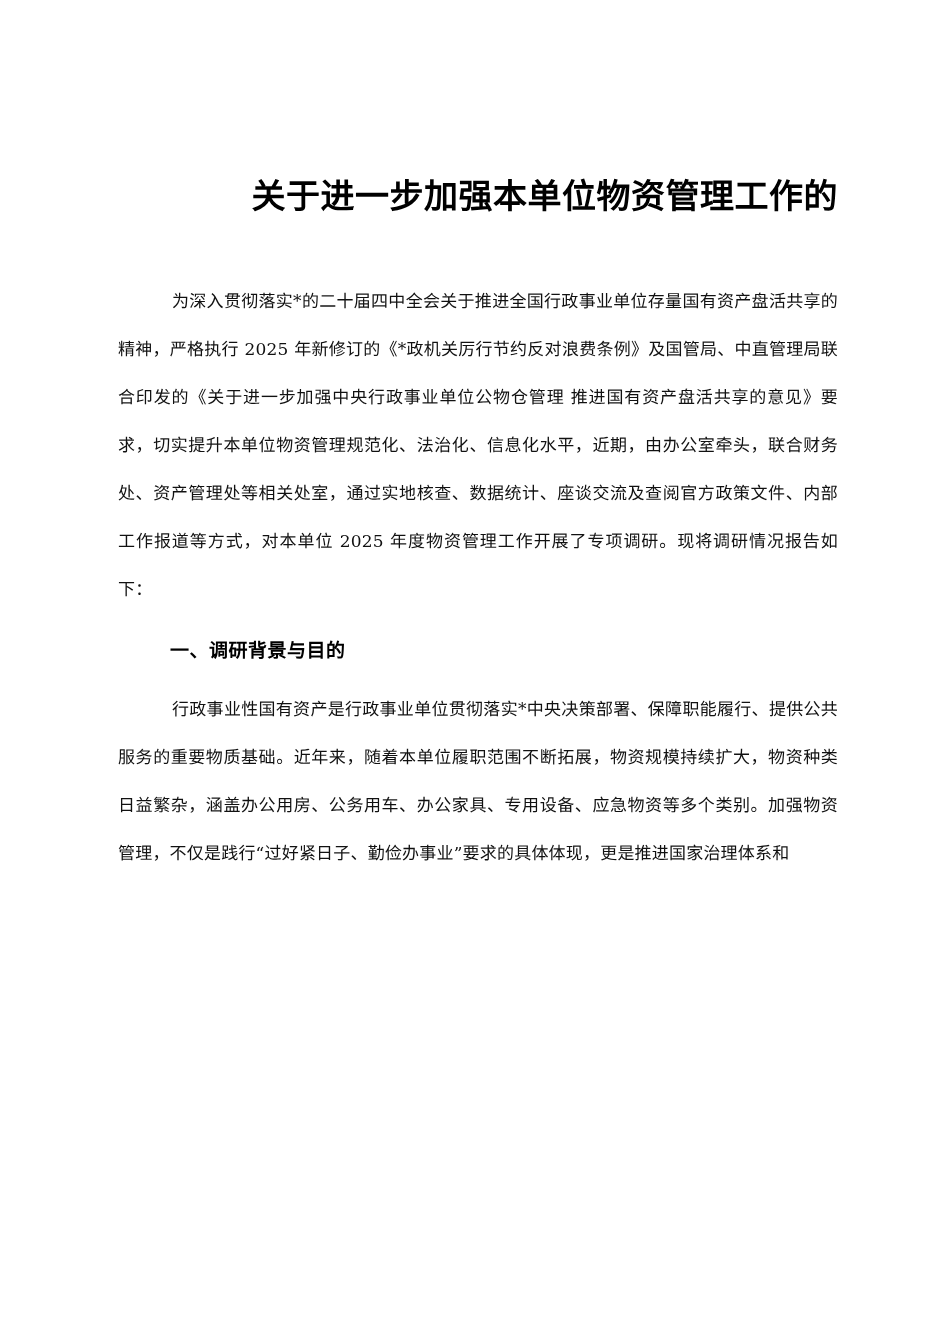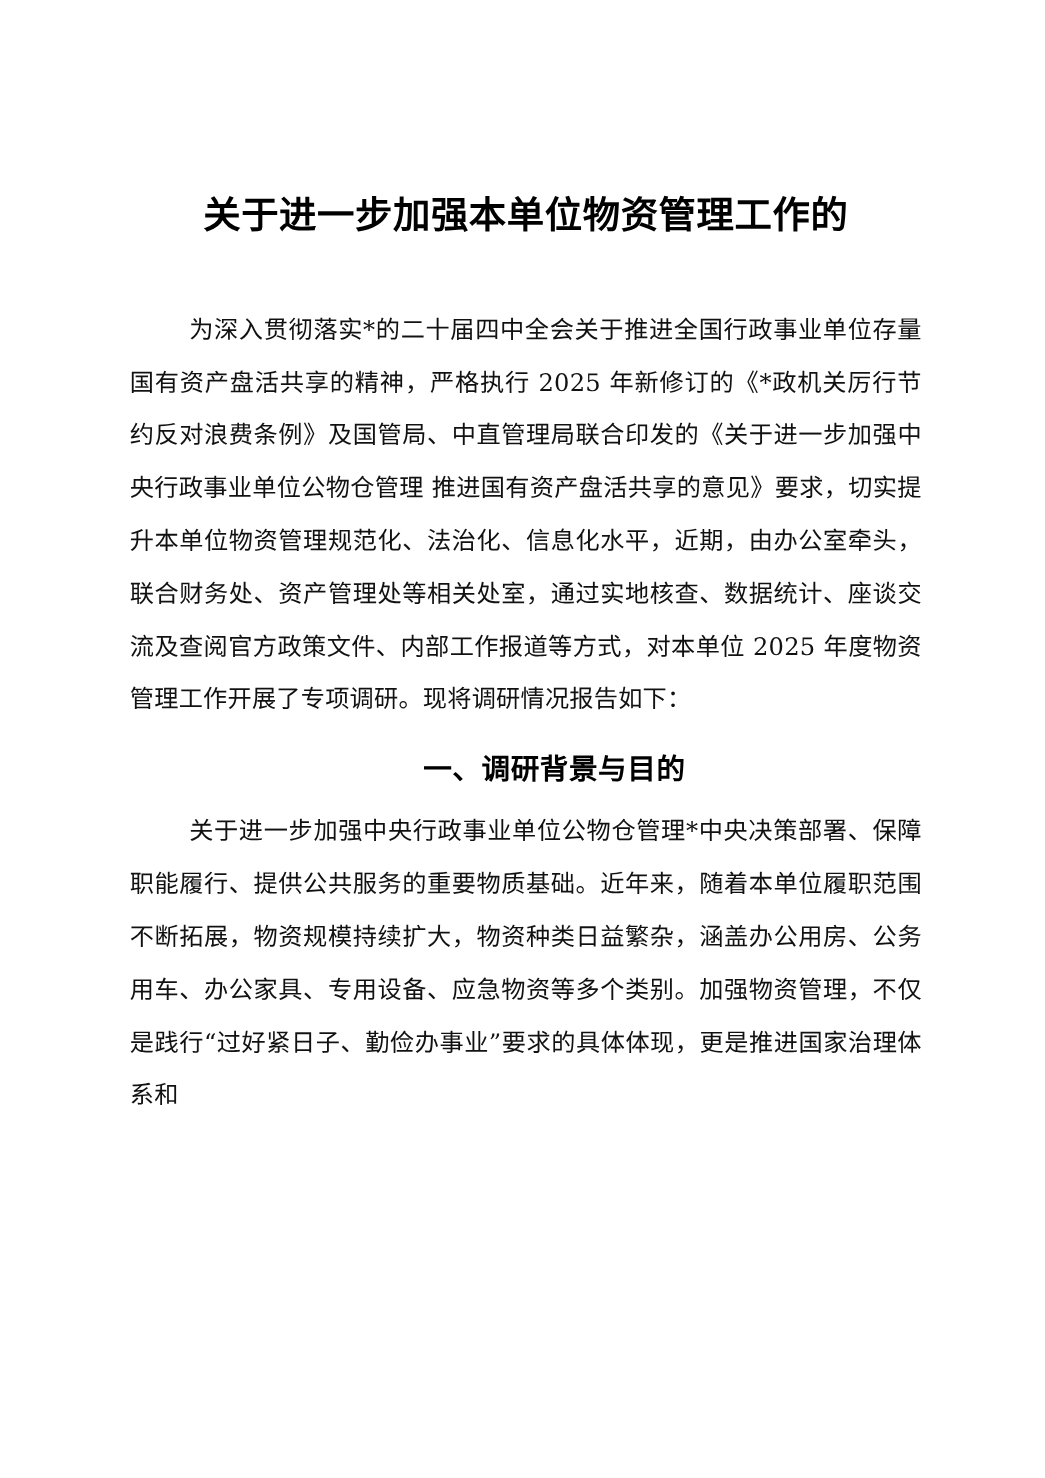--- a/index.html
+++ b/index.html
@@ -28,38 +28,38 @@
     position: absolute;
     left: 118px;
     top: 0;
     width: 720px;
   }
 
   
   .doc-title {
     margin: 0;
     padding-top: 158px;
-    text-align: center;
+    text-align: right;
     font-family: "DejaVu Serif", "Liberation Serif", serif;
     font-weight: bold;
     font-size: 34px;
     line-height: 77px;
     letter-spacing: 0.5px;
     color: #000000;
   }
   .doc-title .tline {
     display: block;
     white-space: nowrap;
   }
 
   
   .para {
     margin: 0;
     font-family: "DejaVu Serif", "Liberation Serif", serif;
-    font-size: 22px;
+    font-size: 17px;
     line-height: 48px;
     text-align: justify;
     text-justify: inter-ideograph;
     text-indent: 54px;
     color: #111111;
     letter-spacing: 0.2px;
   }
 
   #para-intro {
     margin-top: 42px;
@@ -69,40 +69,39 @@
     margin-top: 4px;
   }
 
   
   .section-heading {
     margin: 0;
     padding-top: 14px;
     padding-bottom: 6px;
     font-family: "Liberation Sans", "DejaVu Sans", sans-serif;
     font-weight: bold;
-    font-size: 26px;
+    font-size: 19px;
     line-height: 48px;
     text-indent: 52px;
     letter-spacing: 0.5px;
     color: #000000;
-    text-align: center;
   }
 </style>
 </head>
 <body>
 
 <div class="page">
 
   <div class="content">
 
     <h1 class="doc-title">
       <span class="tline">关于进一步加强本单位物资管理工作的</span>
     </h1>
 
     <p class="para" id="para-intro">为深入贯彻落实*的二十届四中全会关于推进全国行政事业单位存量国有资产盘活共享的精神，严格执行 2025 年新修订的《*政机关厉行节约反对浪费条例》及国管局、中直管理局联合印发的《关于进一步加强中央行政事业单位公物仓管理 推进国有资产盘活共享的意见》要求，切实提升本单位物资管理规范化、法治化、信息化水平，近期，由办公室牵头，联合财务处、资产管理处等相关处室，通过实地核查、数据统计、座谈交流及查阅官方政策文件、内部工作报道等方式，对本单位 2025 年度物资管理工作开展了专项调研。现将调研情况报告如下：</p>
 
     <h2 class="section-heading">一、调研背景与目的</h2>
 
-    <p class="para" id="para-background">关于进一步加强中央行政事业单位公物仓管理*中央决策部署、保障职能履行、提供公共服务的重要物质基础。近年来，随着本单位履职范围不断拓展，物资规模持续扩大，物资种类日益繁杂，涵盖办公用房、公务用车、办公家具、专用设备、应急物资等多个类别。加强物资管理，不仅是践行“过好紧日子、勤俭办事业”要求的具体体现，更是推进国家治理体系和</p>
+    <p class="para" id="para-background">行政事业性国有资产是行政事业单位贯彻落实*中央决策部署、保障职能履行、提供公共服务的重要物质基础。近年来，随着本单位履职范围不断拓展，物资规模持续扩大，物资种类日益繁杂，涵盖办公用房、公务用车、办公家具、专用设备、应急物资等多个类别。加强物资管理，不仅是践行“过好紧日子、勤俭办事业”要求的具体体现，更是推进国家治理体系和</p>
 
   </div>
 
 </div>
 
 </body></html>

